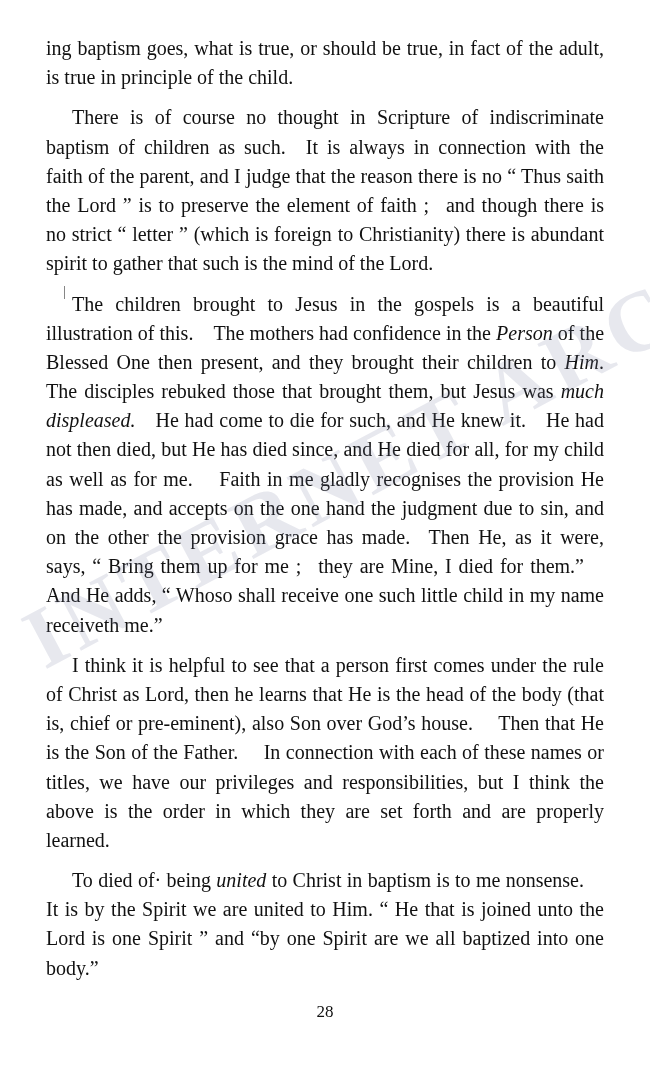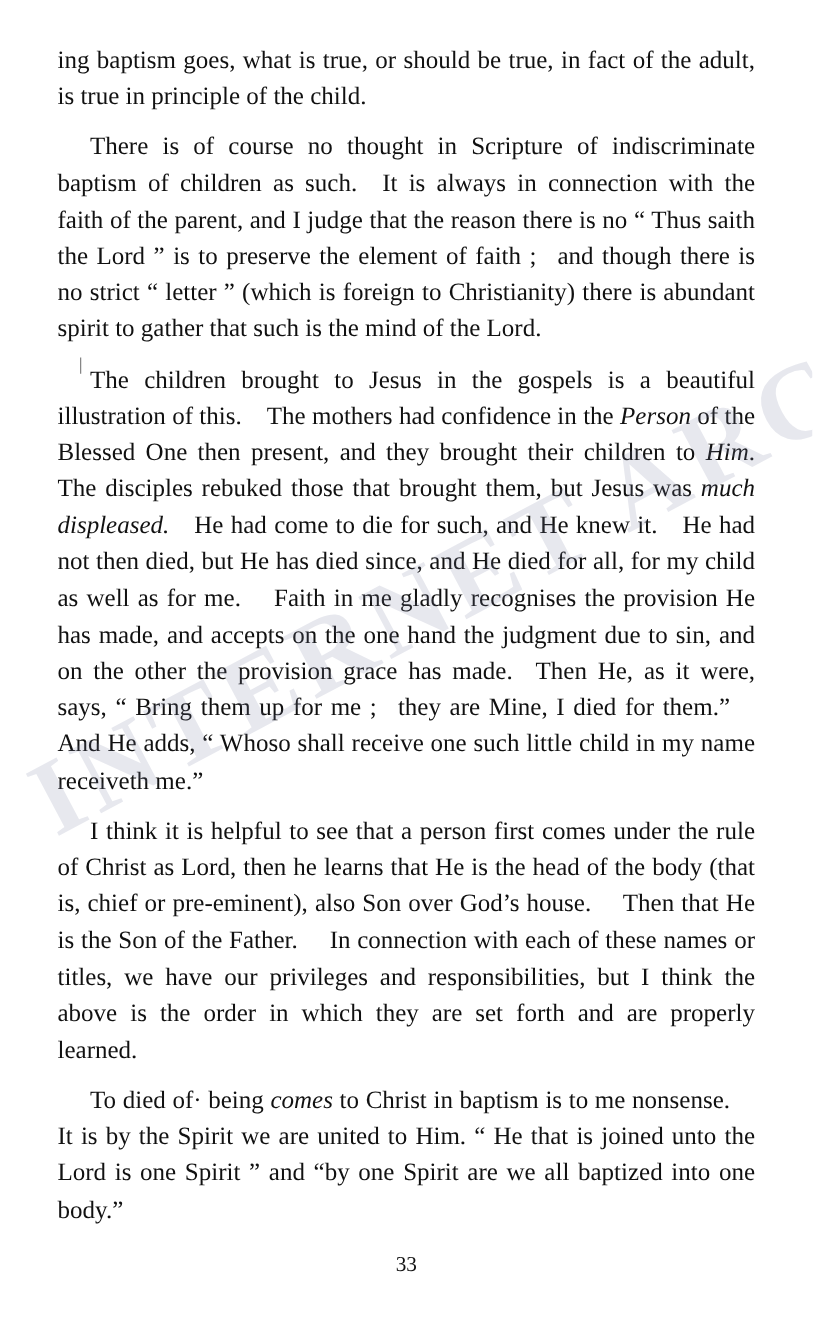--- a/index.html
+++ b/index.html
@@ -96,17 +96,17 @@
     <div class="watermark-text">INTERNET ARCHIVE</div>
   </div>
 
   <div class="tick"></div>
 
   <div class="body-text">
       <p class="cont"><span>ing baptism goes, what is true, or should be true, in fact of the adult, is true in principle of the child.</span></p>
       <p class="indent"><span>There is of course no thought in Scripture of indiscriminate baptism of children as such. It is always in connection with the faith of the parent, and I judge that the reason there is no “ Thus saith the Lord ” is to preserve the element of faith ;  and though there is no strict “ letter ” (which is foreign to Christianity) there is abundant spirit to gather that such is the mind of the Lord.</span></p>
       <p class="indent"><span>The children brought to Jesus in the gospels is a beautiful illustration of this. The mothers had confidence in the </span><em>Person</em><span> of the Blessed One then present, and they brought their children to </span><em>Him</em><span>. The disciples rebuked those that brought them, but Jesus was </span><em>much displeased.</em><span> He had come to die for such, and He knew it. He had not then died, but He has died since, and He died for all, for my child as well as for me.  Faith in me gladly recognises the provision He has made, and accepts on the one hand the judgment due to sin, and on the other the provision grace has made.  Then He, as it were, says, “ Bring them up for me ;  they are Mine, I died for them.”  And He adds, “ Whoso shall receive one such little child in my name receiveth me.”</span></p>
       <p class="indent"><span>I think it is helpful to see that a person first comes under the rule of Christ as Lord, then he learns that He is the head of the body (that is, chief or pre-eminent), also Son over God’s house.  Then that He is the Son of the Father.  In connection with each of these names or titles, we have our privileges and responsibilities, but I think the above is the order in which they are set forth and are properly learned.</span></p>
-      <p class="indent"><span>To died of· being </span><em>comes</em><span> to Christ in baptism is to me nonsense.  It is by the Spirit we are united to Him. “ He that is joined unto the Lord is one Spirit ” and “by one Spirit are we all baptized into one body.”</span></p>
+      <p class="indent"><span>To died of· being </span><em>united</em><span> to Christ in baptism is to me nonsense.  It is by the Spirit we are united to Him. “ He that is joined unto the Lord is one Spirit ” and “by one Spirit are we all baptized into one body.”</span></p>
     </div>
 
-  <div class="page-number">33</div>
+  <div class="page-number">28</div>
 </div>
 
 </body></html>

